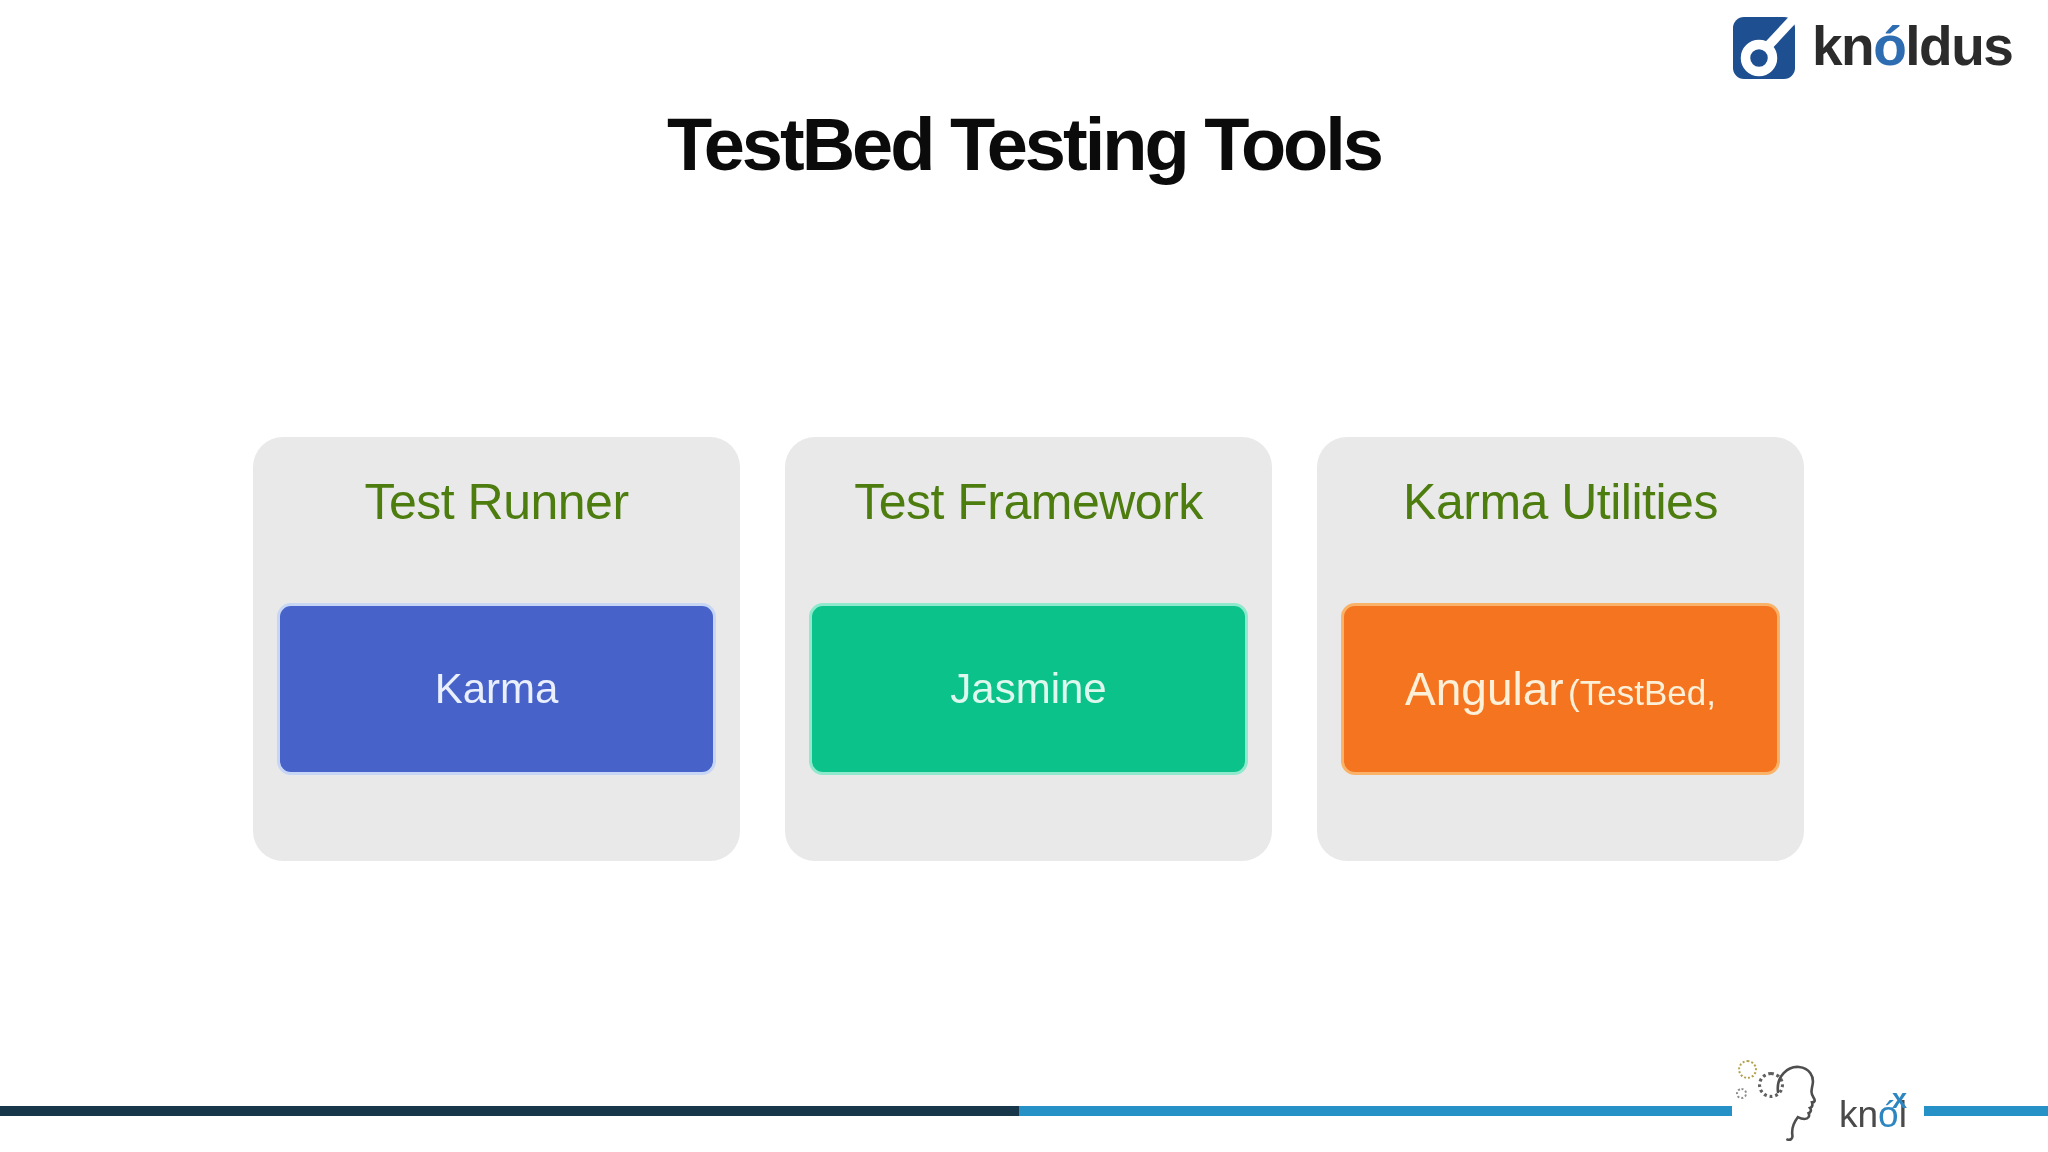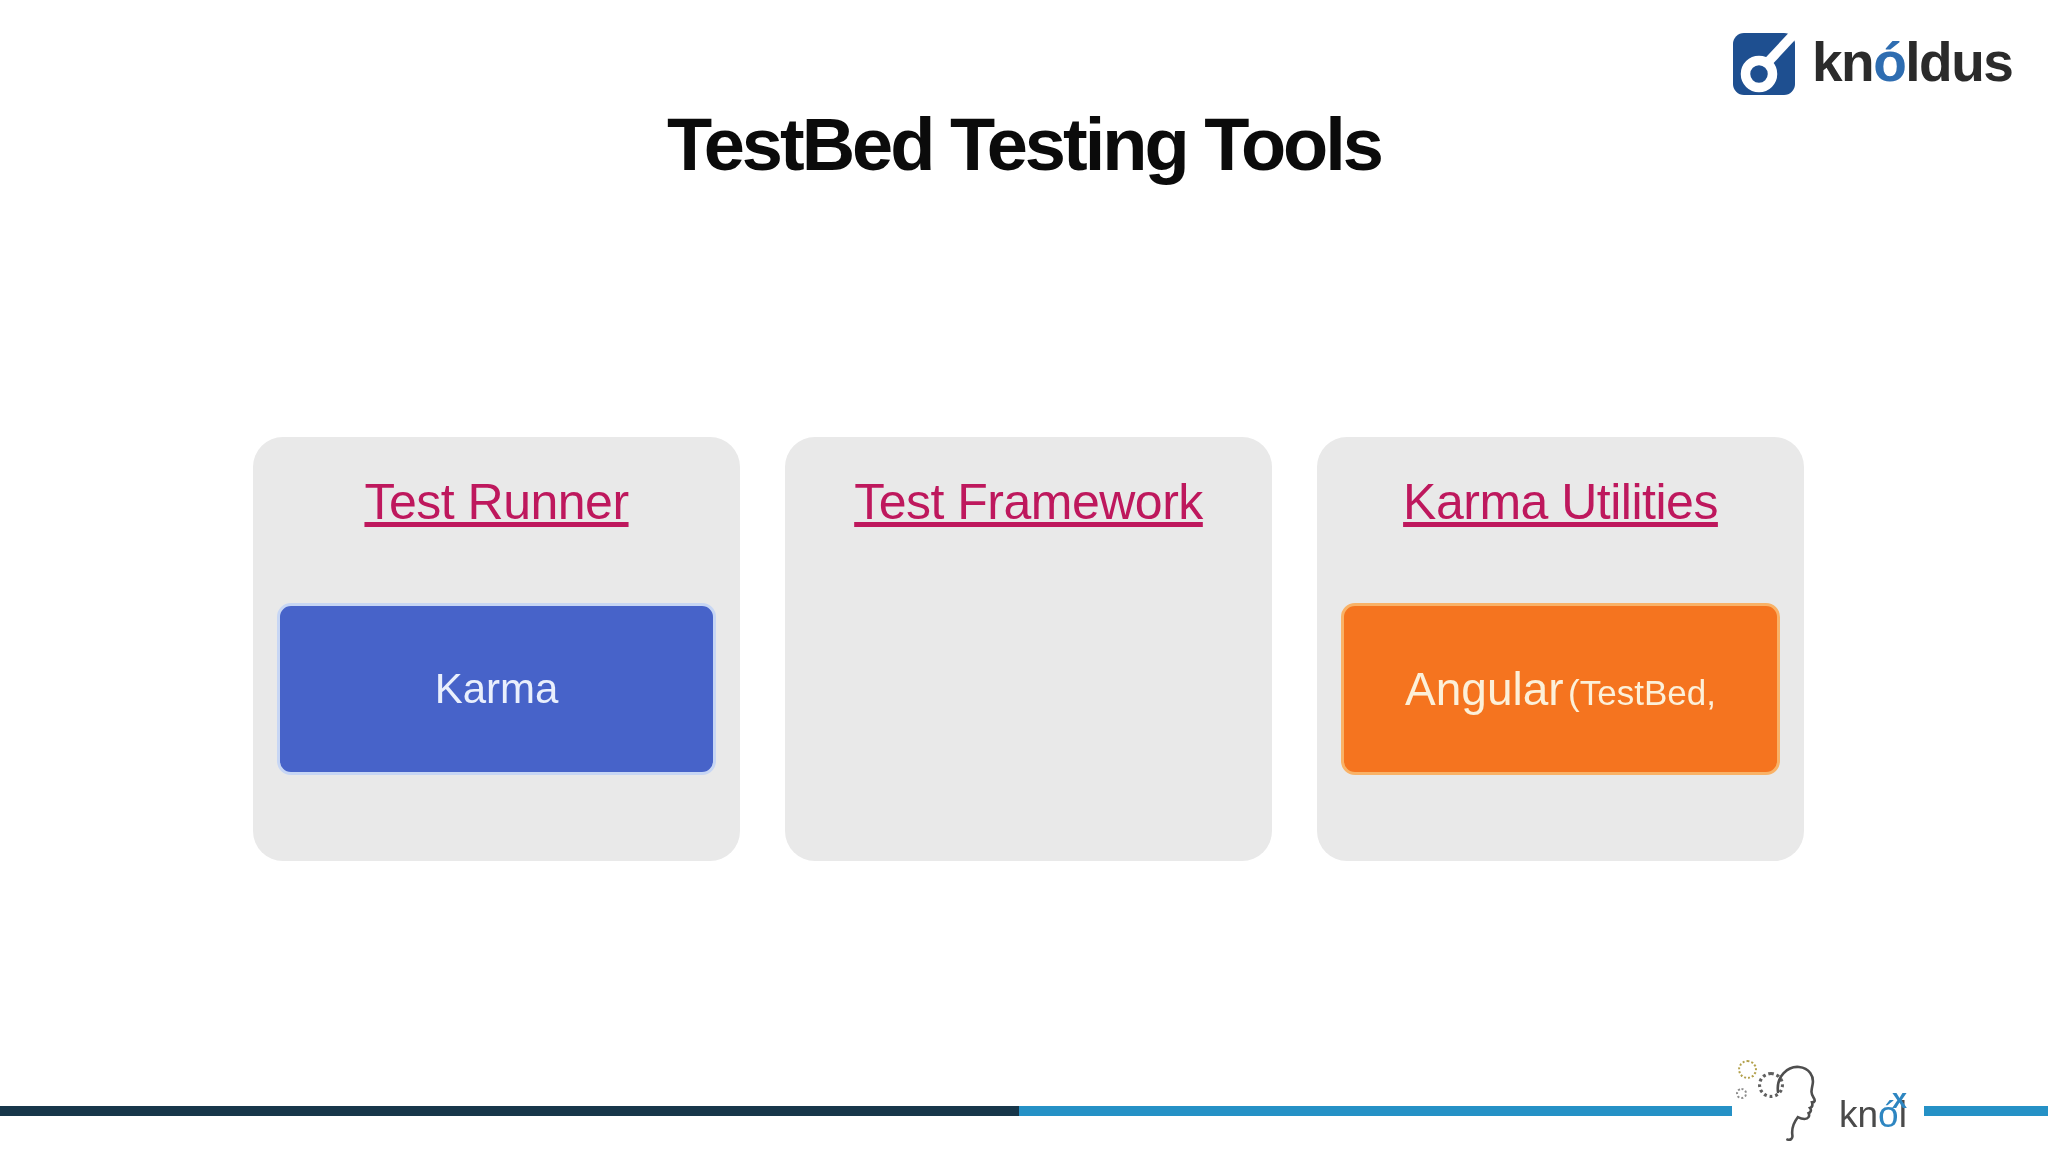--- a/index.html
+++ b/index.html
@@ -1,41 +1,40 @@
 <!DOCTYPE html>
 <html><head>
 <meta charset="utf-8">
 <style>
   html,body{margin:0;padding:0;}
   body{
     width:2048px;height:1152px;position:relative;overflow:hidden;
     background:#ffffff;font-family:"Liberation Sans", sans-serif;
   }
   
-  .brand-top{position:absolute;left:1732px;top:28px;width:300px;height:74px;}
+  .brand-top{position:absolute;left:1732px;top:12px;width:300px;height:74px;}
   .brand-top .icon{position:absolute;left:0;top:2px;}
   .brand-top .word{
     position:absolute;left:80px;top:4px;font-size:55px;line-height:60px;
     font-weight:bold;letter-spacing:-1.5px;color:#2b2b2b;white-space:nowrap;
   }
   
   .slide-title{
     position:absolute;left:0;top:102px;width:100%;text-align:center;
     font-size:74px;font-weight:bold;letter-spacing:-3px;color:#0b0b0b;
   }
   
   .cards{position:absolute;left:253px;top:437px;display:flex;gap:45px;}
   .card{
     position:relative;width:487px;height:424px;border-radius:30px;
     background:#e9e9e9;
   }
   .card-title{
-    margin-top:36px;text-align:center;font-size:50px;color:#be185d;
+    margin-top:36px;text-align:center;font-size:50px;color:#4d7c0f;
     letter-spacing:-0.5px;
-    text-decoration:underline;
   }
   .tool-box{
     position:absolute;left:24px;right:24px;top:166px;height:166px;
     border-radius:14px;border:3px solid transparent;
     display:flex;align-items:center;justify-content:center;text-align:right;
   }
   .tool-name{font-size:42px;}
   .tool-text{line-height:1.18;padding:0 30px;}
   .tool-main{font-size:46px;}
   .tool-detail{font-size:35px;}
@@ -82,20 +81,23 @@
 
   <div class="card" style="background-color: rgb(233, 233, 233);">
     <div class="card-title">Test Runner</div>
     <div class="tool-box" style="background-color: rgb(71, 99, 201); border-color: rgb(199, 214, 244); color: rgb(233, 239, 252);">
       <span class="tool-name">Karma</span>
     </div>
   </div>
 
   <div class="card" style="background-color: rgb(233, 233, 233);">
     <div class="card-title">Test Framework</div>
+    <div class="tool-box" style="background-color: rgb(12, 194, 139); border-color: rgb(143, 233, 205); color: rgb(223, 248, 238);">
+      <span class="tool-name">Jasmine</span>
+    </div>
   </div>
 
   <div class="card" style="background-color: rgb(233, 233, 233);">
     <div class="card-title">Karma Utilities</div>
     <div class="tool-box" style="background-color: rgb(245, 116, 31); border-color: rgb(249, 178, 103); color: rgb(252, 240, 217);">
       <div class="tool-text">
         <span class="tool-main">Angular</span>
         <span class="tool-detail">(TestBed,</span><br>
       </div>
     </div>

